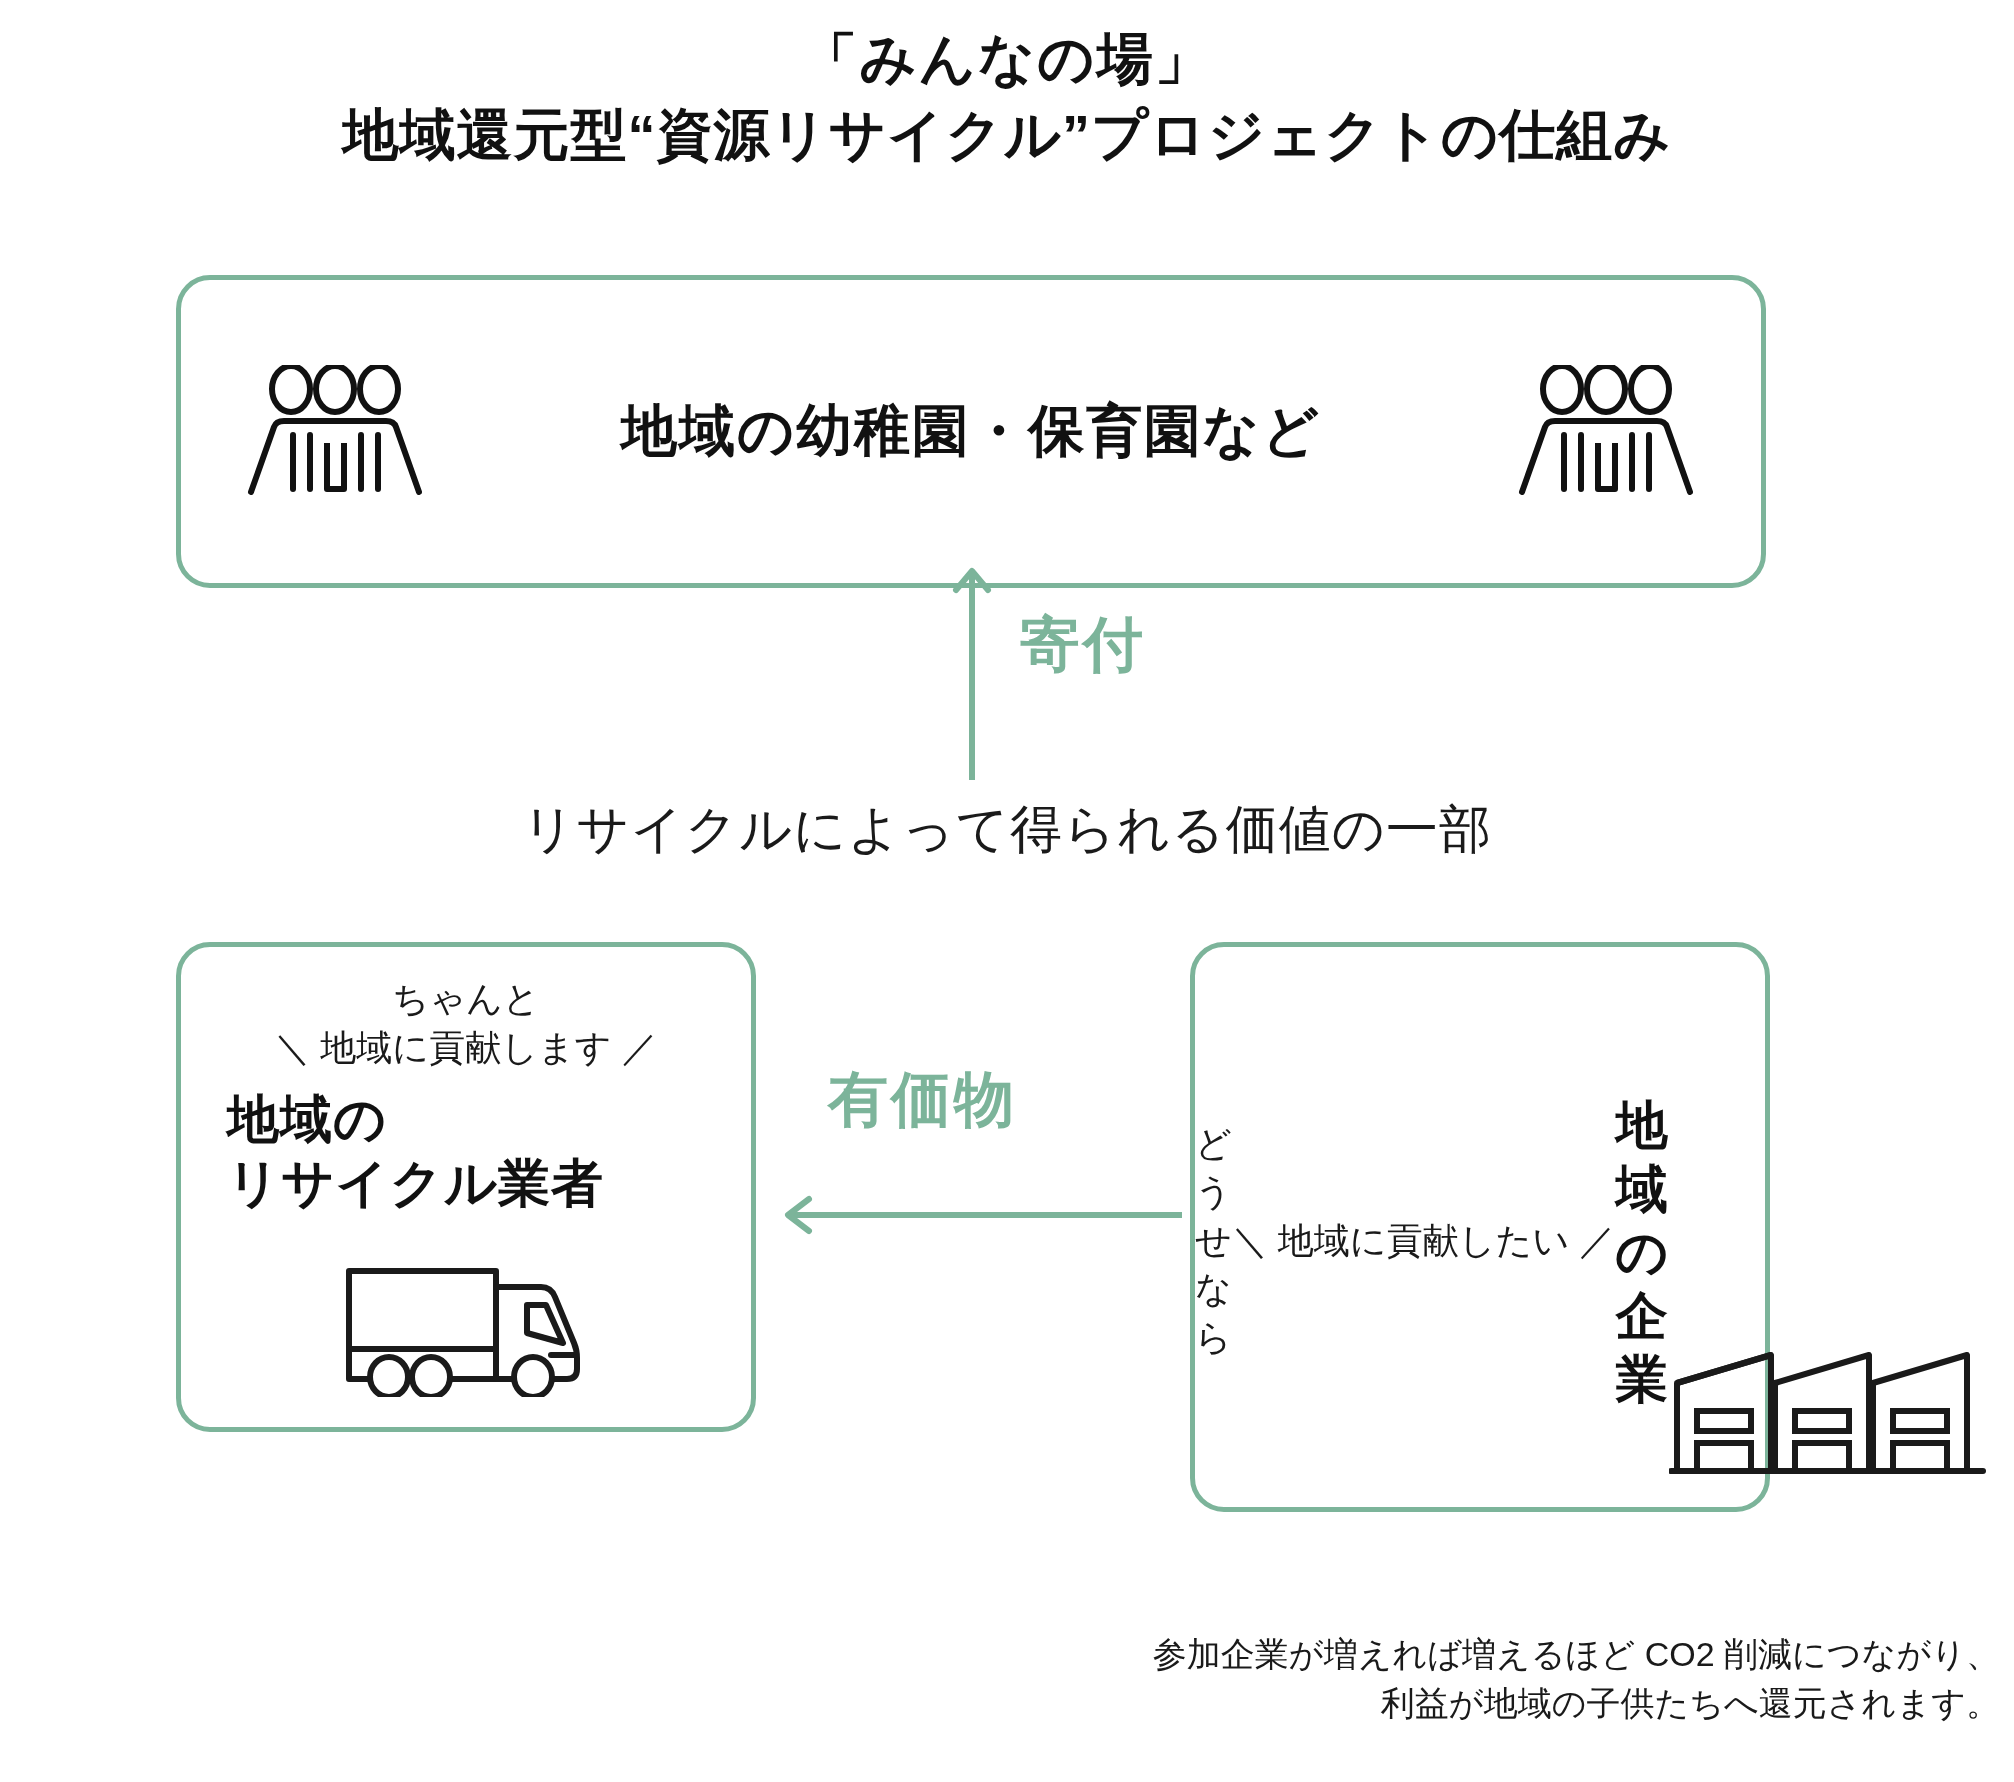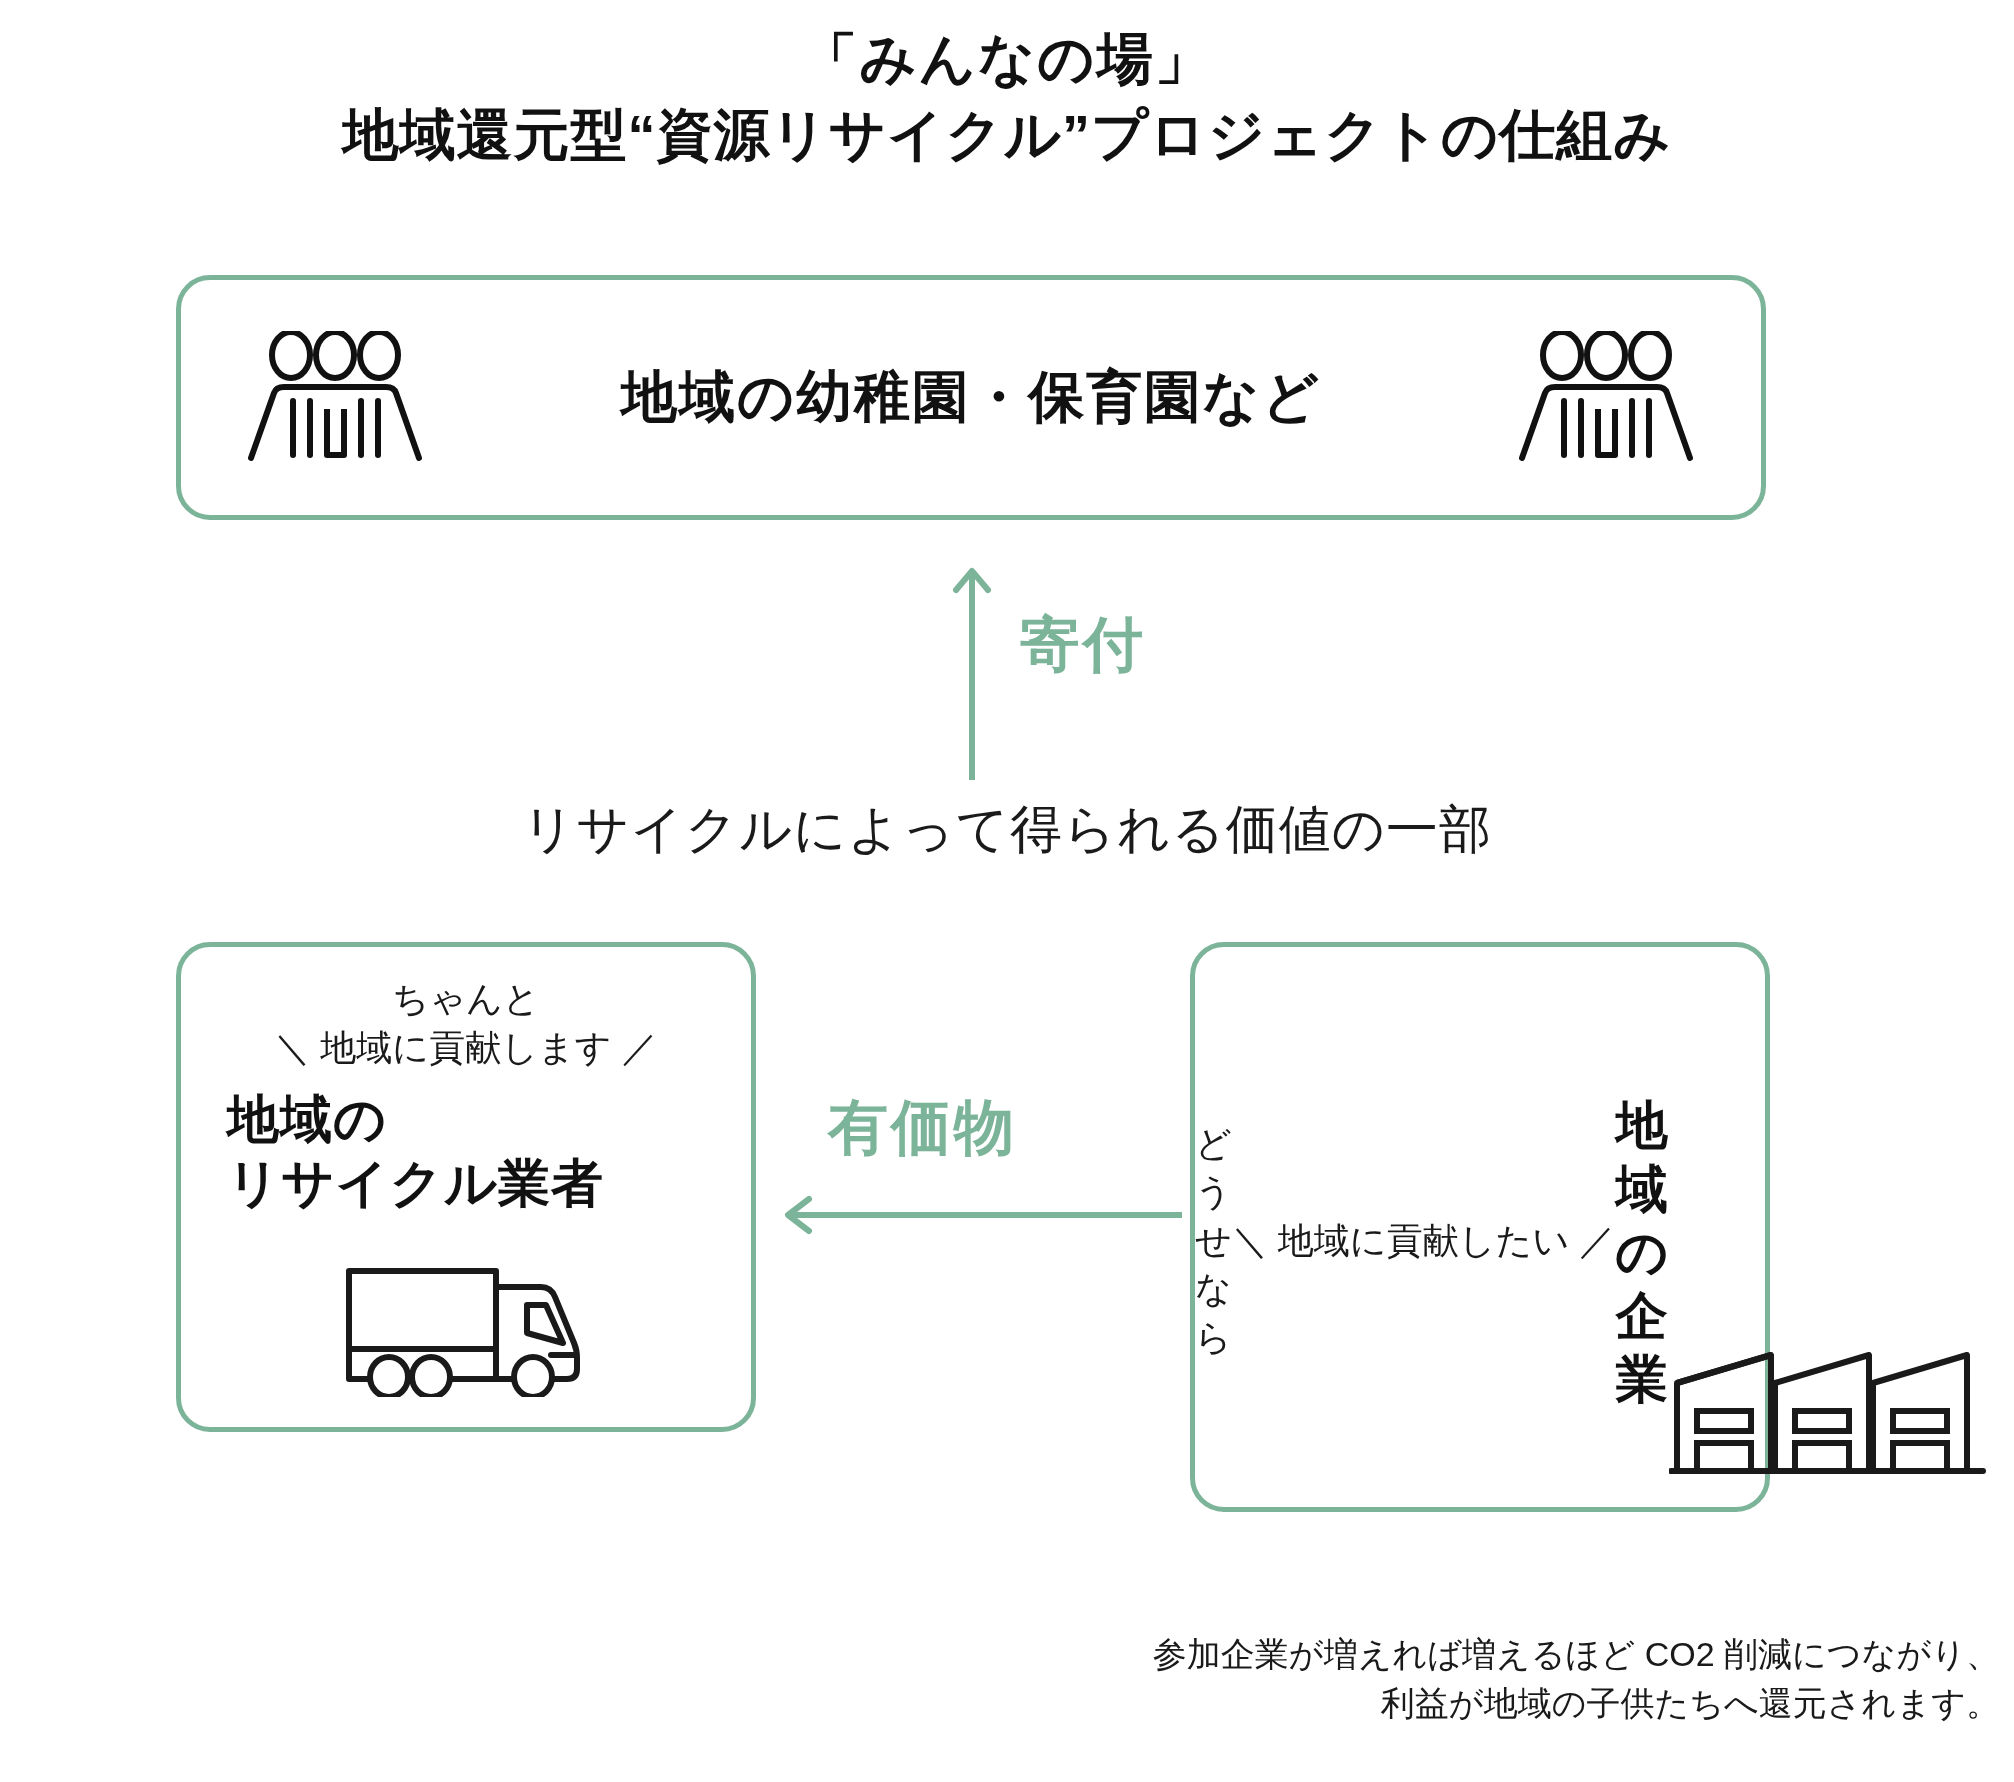--- a/index.html
+++ b/index.html
@@ -47,21 +47,21 @@
     border: 5px solid #7cb49a;
     border-radius: 34px;
     background: #ffffff;
   }
 
   
   #top-card {
     left: 176px;
     top: 275px;
     width: 1590px;
-    height: 245px;
+    height: 313px;
     display: flex;
     align-items: center;
     justify-content: space-between;
     padding: 0 62px;
   }
   #top-card-label {
     font-size: 56px;
     font-weight: 700;
     letter-spacing: 2px;
     white-space: nowrap;
@@ -168,21 +168,20 @@
     height: 40px;
   }
   #valuables-label {
     position: absolute;
     left: 828px;
     top: 1060px;
     font-size: 60px;
     font-weight: 700;
     color: #7cb49a;
     letter-spacing: 3px;
-    margin-top: 28px;
   }
 
   
   #footer {
     position: absolute;
     right: 14px;
     top: 1630px;
     width: 1400px;
     text-align: right;
     font-size: 34px;

